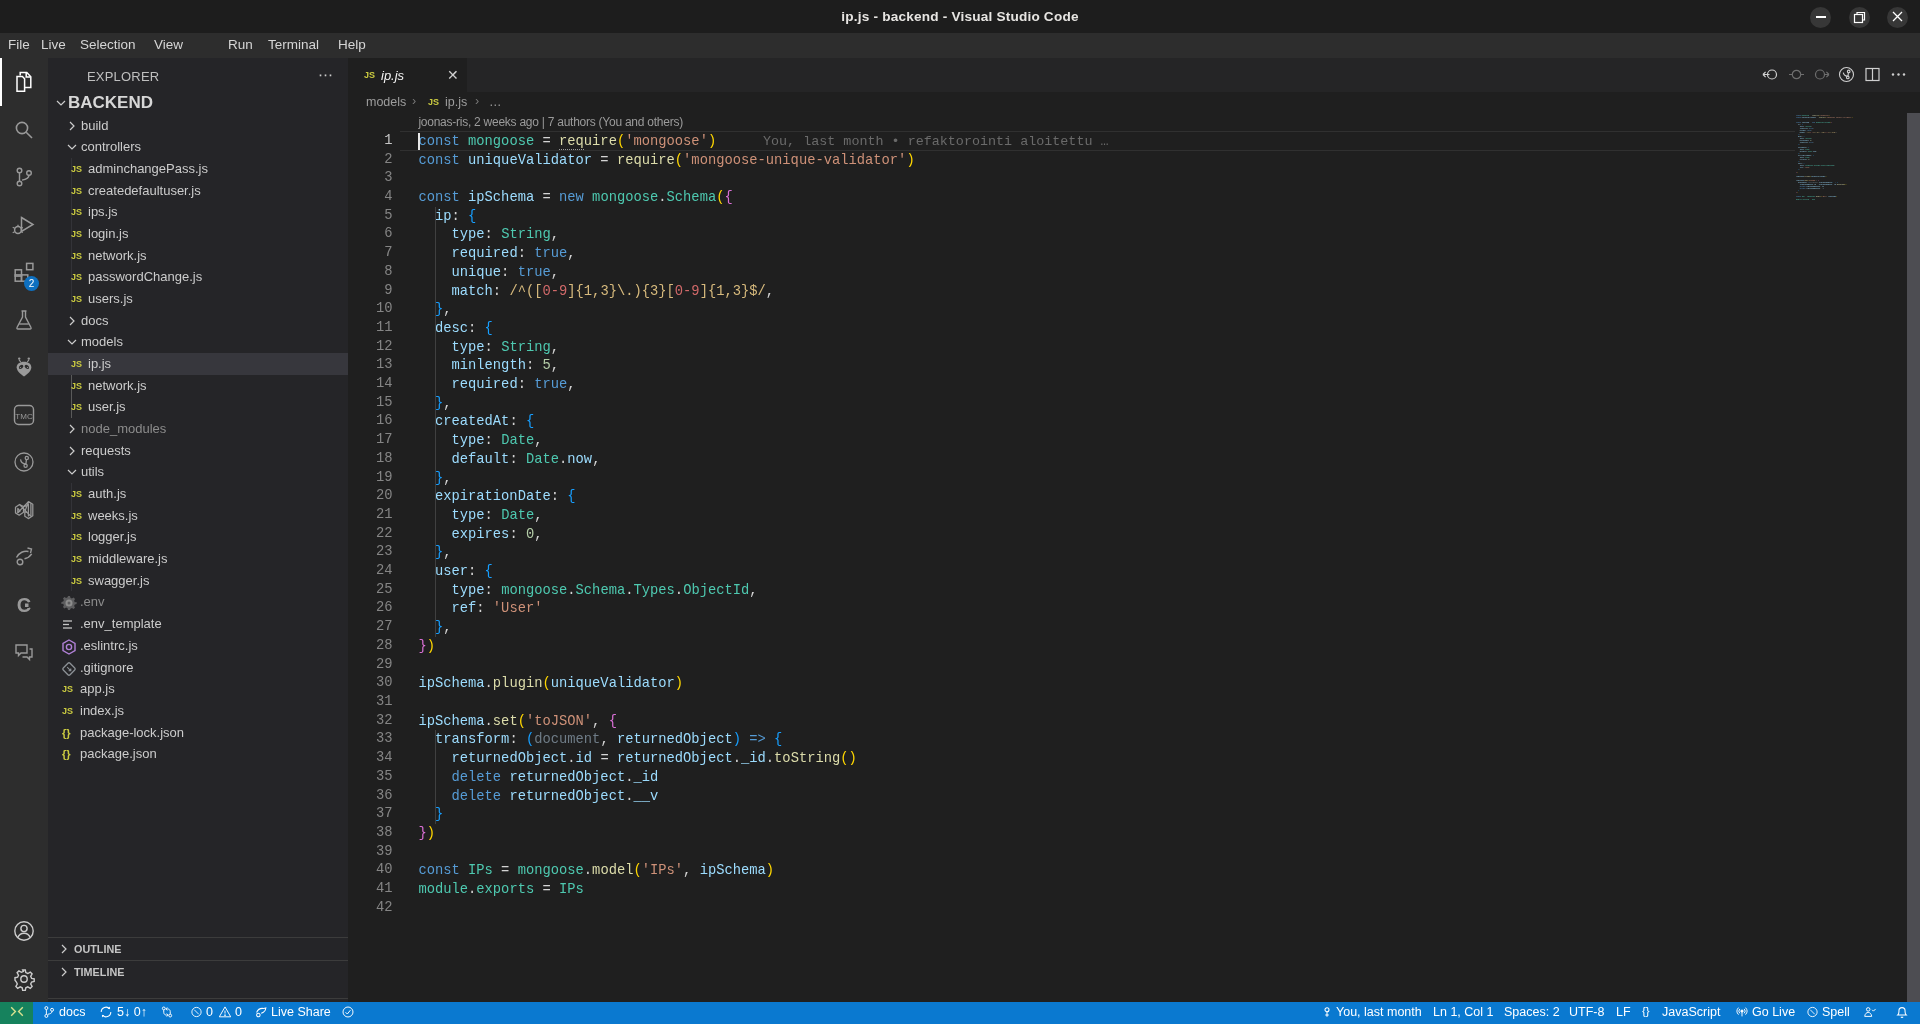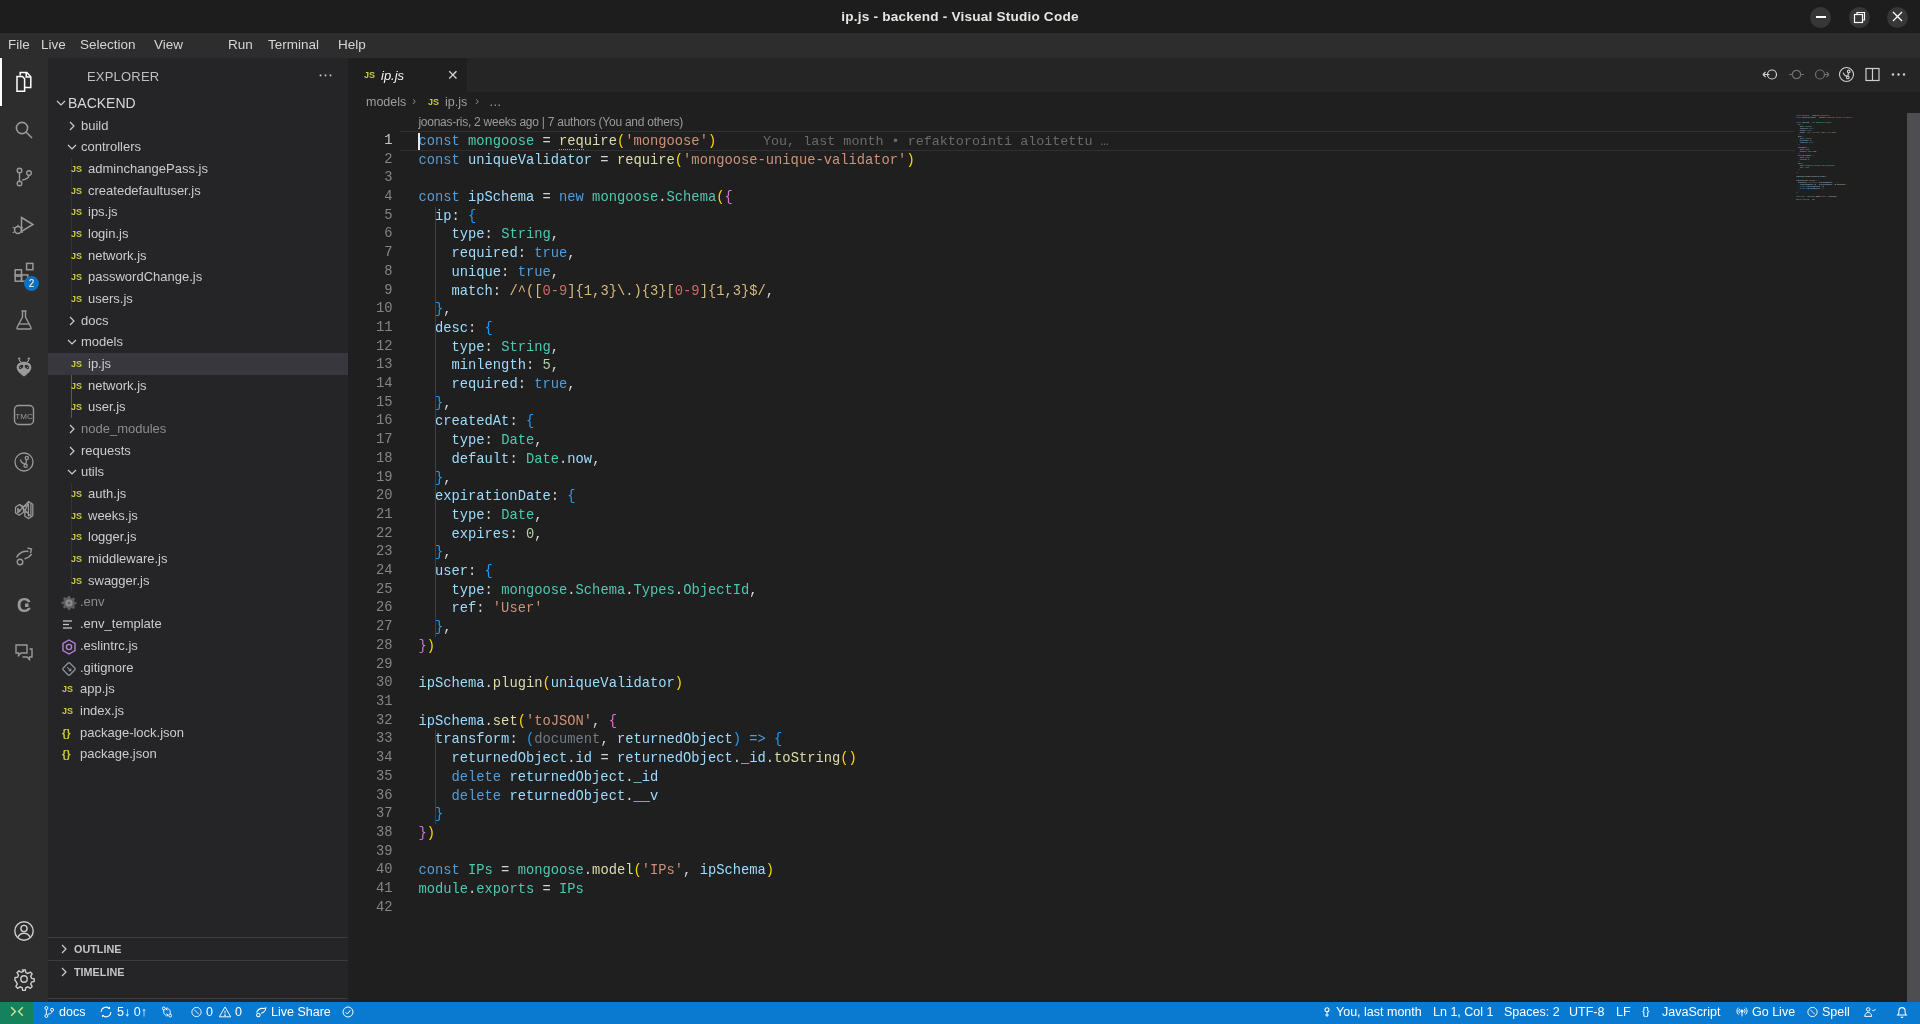--- a/index.html
+++ b/index.html
@@ -212,21 +212,21 @@
       <g fill="none" stroke="#cccccc" stroke-width="1.4">
         <circle cx="12" cy="12" r="3.2"></circle>
         <path d="M10.7 3h2.6l.5 2.6 2 .9 2.5-1.4 1.8 1.8-1.4 2.5.9 2 2.6.5v2.6l-2.6.5-.9 2 1.4 2.5-1.8 1.8-2.5-1.4-2 .9-.5 2.6h-2.6l-.5-2.6-2-.9-2.5 1.4-1.8-1.8 1.4-2.5-.9-2L3 13.3v-2.6l2.6-.5.9-2-1.4-2.5 1.8-1.8 2.5 1.4 2-.9z"></path>
       </g>
     </svg>
 
   <div id="sidebar" class="abs"></div>
   <div id="sbhead" class="abs">EXPLORER</div>
     <div id="sbdots" class="abs">⋯</div>
   <div id="treezone">
-      <div class="treerow" style="top:92.2px;font-weight:normal;font-size:14px;color:#d7d7d7">
+      <div class="treerow" style="top:92.2px;font-weight:bold;font-size:17px;color:#d7d7d7">
         <svg class="chev" viewBox="0 0 16 16" style="left:5px">
           <path d="M4 6l4 4 4-4" fill="none" stroke="#cccccc" stroke-width="1.2"></path>
         </svg>
         <span class="label" style="left:20px">BACKEND</span>
       </div>
       <div class="guide" style="left:70.5px;top:158.0px;height:151.7px;background:#333338"></div>
       <div class="guide" style="left:70.5px;top:353.1px;height:65.0px;background:#5a5a5a"></div>
       <div class="guide" style="left:70.5px;top:483.1px;height:108.4px;background:#333338"></div>
       <div class="treerow " style="top:114.7px">
         <svg class="chev" viewBox="0 0 16 16" style="left:16px">

